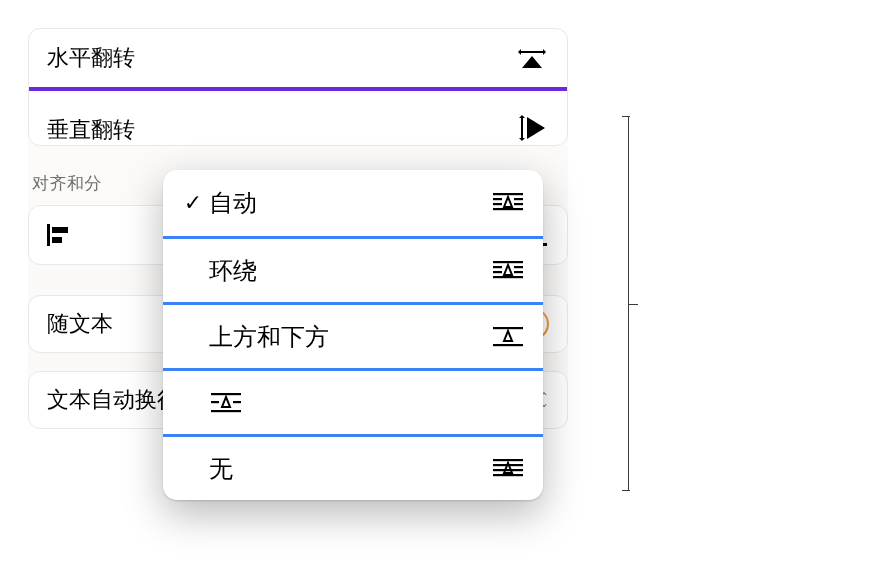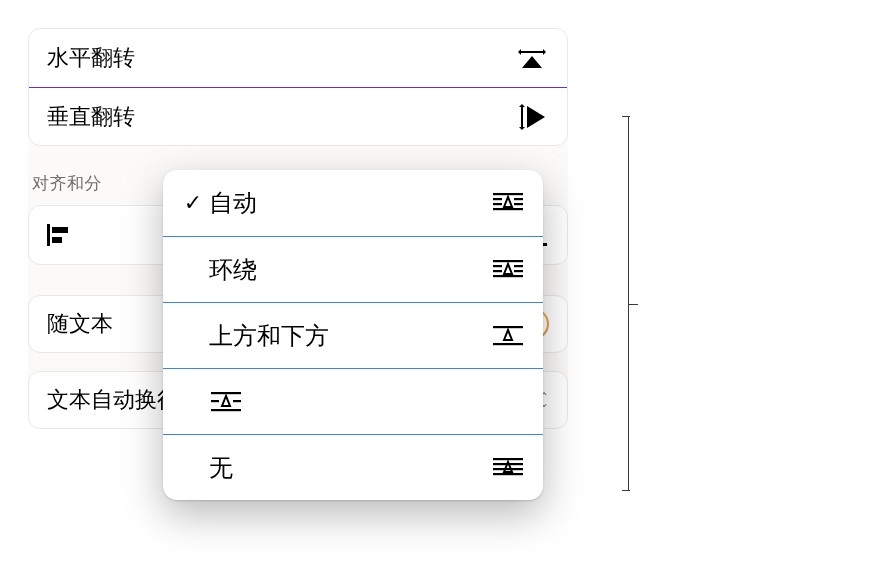--- a/index.html
+++ b/index.html
@@ -30,21 +30,21 @@
       margin: 0 0 26px 0;
       overflow: hidden;
     }
     .row {
       display: flex;
       align-items: center;
       justify-content: space-between;
       height: 58px;
       padding: 0 18px;
     }
-    .row + .row { border-top: 1px solid #6d28d9; }
+    .row + .row { border-top: 4px solid #6d28d9; align-items: flex-end; }
     .row-label { font-size: 22px; color: #000; }
     .row-icon { width: 34px; height: 34px; display:flex; align-items:center; justify-content:center; font-size:22px; color:#000; }
 
     
     .section-header {
       font-size: 17px;
       color: #6f6f6f;
       padding: 0 4px 10px 4px;
       letter-spacing: .5px;
     }
@@ -107,21 +107,21 @@
       border-radius:14px;
       box-shadow: 0 14px 40px rgba(0,0,0,.28), 0 1px 2px rgba(0,0,0,.16);
       overflow:hidden;
     }
     .popup-row {
       display:flex;
       align-items:center;
       height:66px;
       padding: 0 18px 0 14px;
     }
-    .popup-row + .popup-row { border-top:1px solid #3b82f6; }
+    .popup-row + .popup-row { border-top:3px solid #3b82f6; }
     .check-slot { width:32px; display:flex;align-items:center;justify-content:center;font-size:22px;color:#000; }
     .popup-label { flex:1; font-size:24px; color:#000; }
     .popup-icon { width:34px; height:28px; display:flex;align-items:center;justify-content:center; }
 
     
     .bracket {
       position:absolute;
       left: 610px;
       top: 116px;
       width: 26px;

